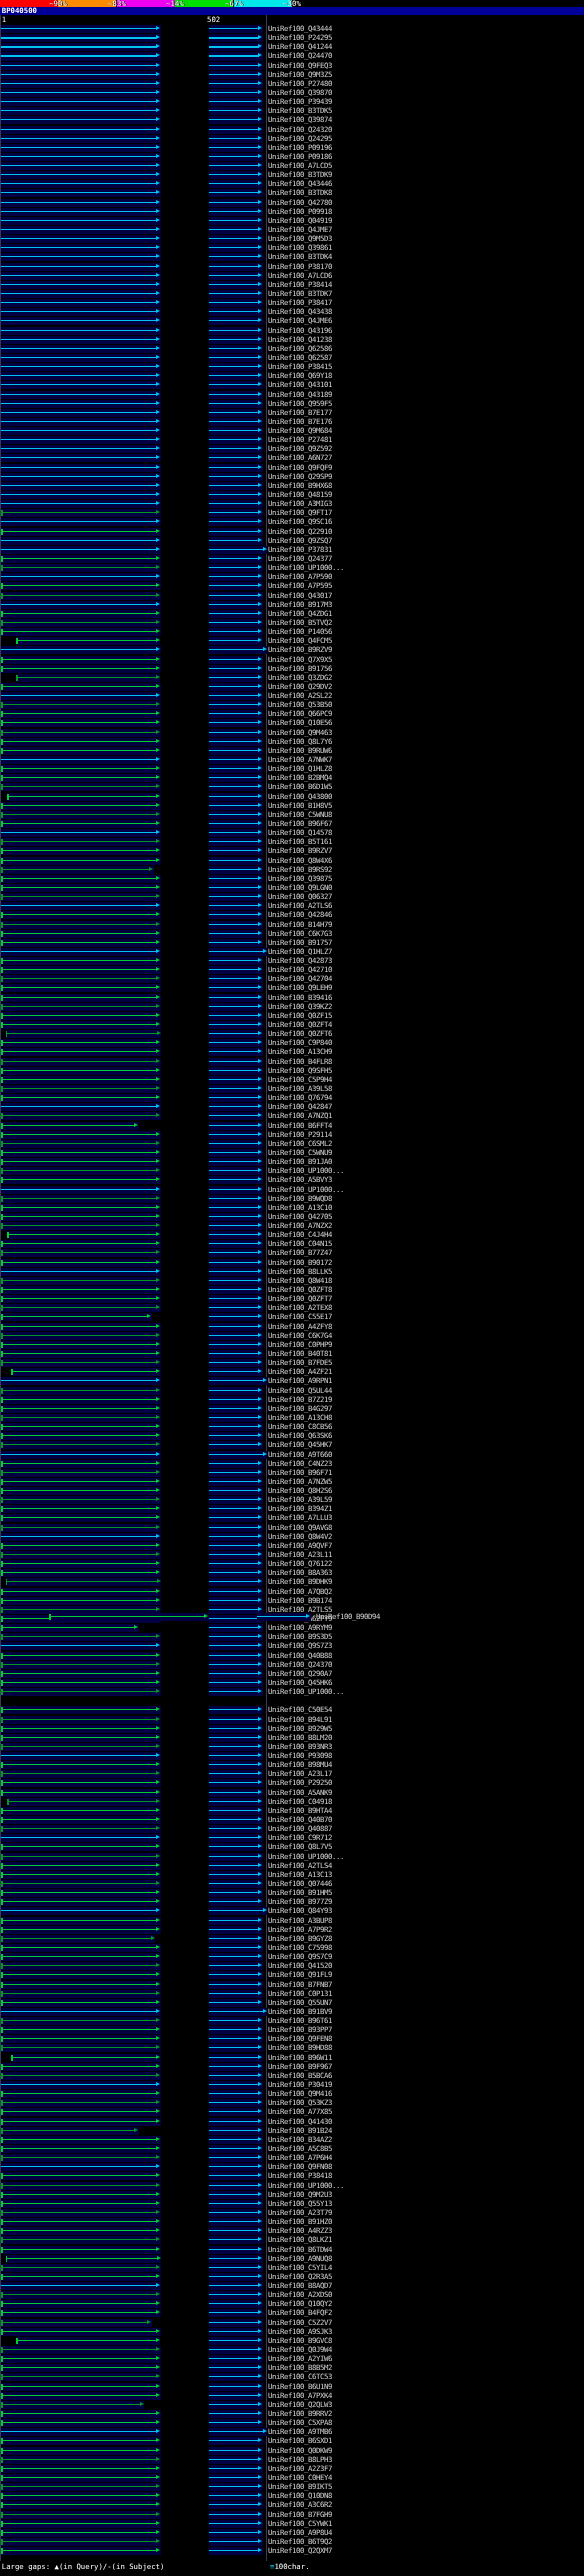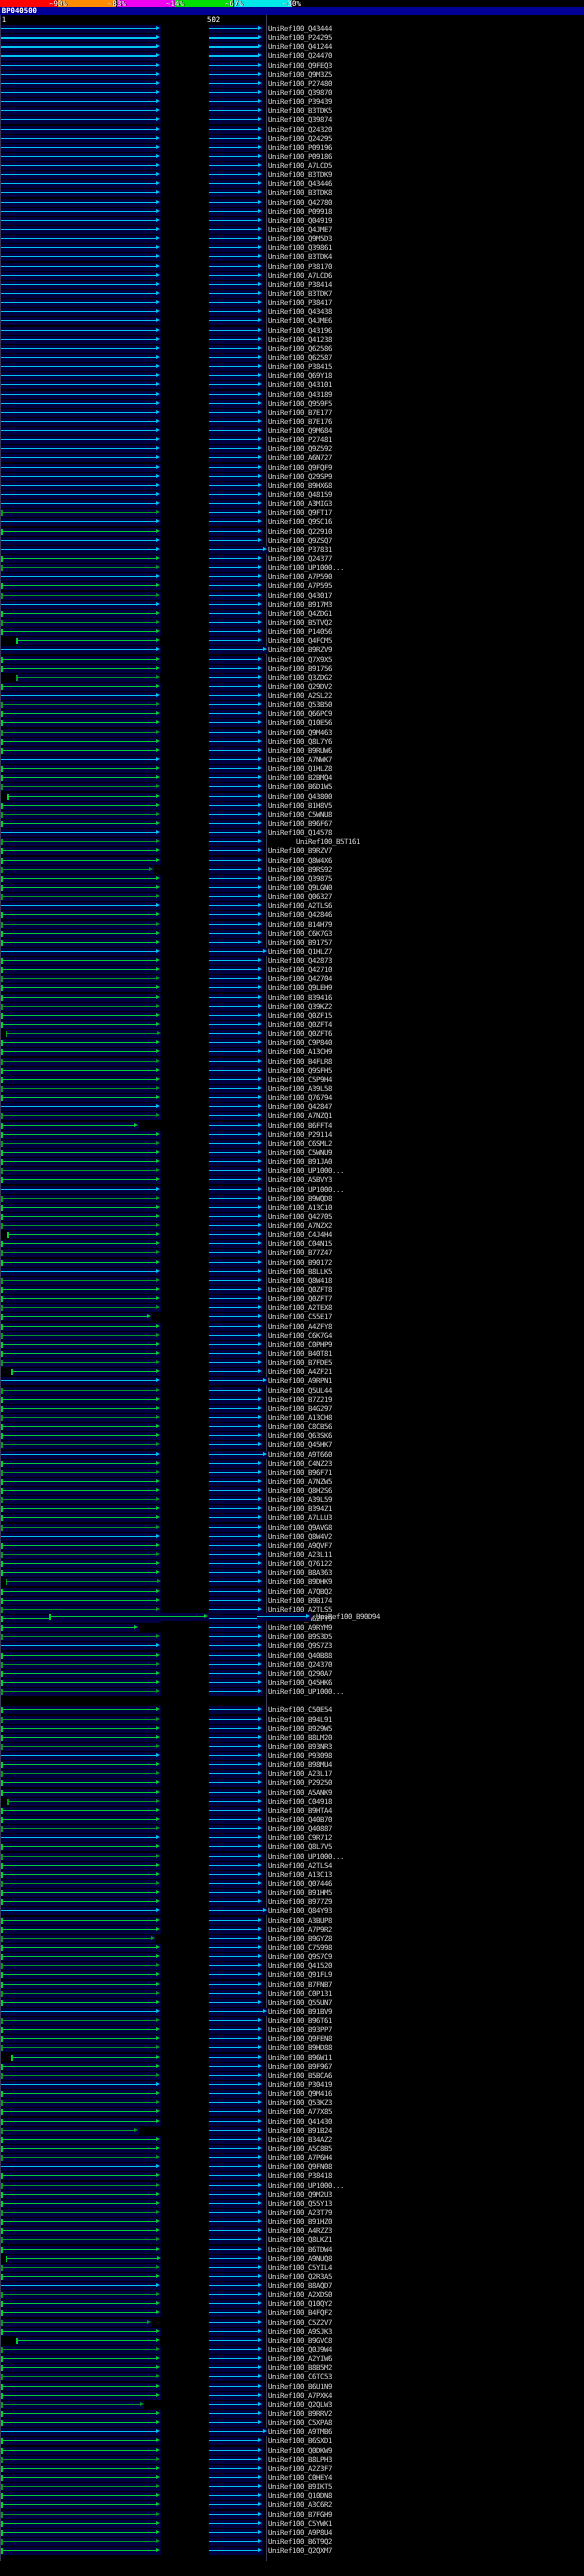--- a/index.html
+++ b/index.html
@@ -1079,21 +1079,21 @@
       <div class="row" style="top: 813px;">
         <div class="seg" style="left: 0.9px; width: 160px;">
           <div class="bar" style="left: 0px; width: 156px; background: rgb(0, 154, 35);"></div>
           <div class="arrow" style="left: 155px; border-left: 4.6px solid rgb(0, 154, 35);"></div>
           <div class="tick" style="left: 0px; background: rgb(0, 154, 35);"></div>
         </div>
         <div class="seg" style="left: 209px; width: 54px;">
           <div class="bar" style="left: 0px; width: 50px; background: rgb(0, 195, 240);"></div>
           <div class="arrow" style="left: 49px; border-left: 4.6px solid rgb(0, 195, 240);"></div>
         </div>
-        <span class="hit-id" style="color: rgb(212, 212, 212); margin-left: 28px;">UniRef100_B5T161</span>
+        <span class="hit-id" style="color: rgb(212, 212, 212);">UniRef100_B5T161</span>
       </div>
       <div class="row" style="top: 822px;">
         <div class="seg" style="left: 0.9px; width: 160px;">
           <div class="bar" style="left: 0px; width: 156px; background: rgb(0, 205, 50);"></div>
           <div class="arrow" style="left: 155px; border-left: 4.6px solid rgb(0, 205, 50);"></div>
           <div class="tick" style="left: 0px; background: rgb(0, 205, 50);"></div>
         </div>
         <div class="seg" style="left: 209px; width: 54px;">
           <div class="bar" style="left: 0px; width: 50px; background: rgb(0, 195, 240);"></div>
           <div class="arrow" style="left: 49px; border-left: 4.6px solid rgb(0, 195, 240);"></div>
@@ -3310,15 +3310,19 @@
           <div class="tick" style="left: 0px; background: rgb(0, 205, 50);"></div>
         </div>
         <div class="seg" style="left: 209px; width: 54px;">
           <div class="bar" style="left: 0px; width: 50px; background: rgb(0, 195, 240);"></div>
           <div class="arrow" style="left: 49px; border-left: 4.6px solid rgb(0, 195, 240);"></div>
         </div>
         <span class="hit-id" style="color: rgb(212, 212, 212);">UniRef100_Q2QXM7</span>
       </div>
     </div>
 
+  <div id="footer">
+    <span id="footer-left">Large gaps: ▲(in Query)/-(in Subject)</span>
+    <span id="footer-right"><span class="marker">≡</span><span>100char.</span></span>
+  </div>
 
 </div>
 
 
 </body></html>

